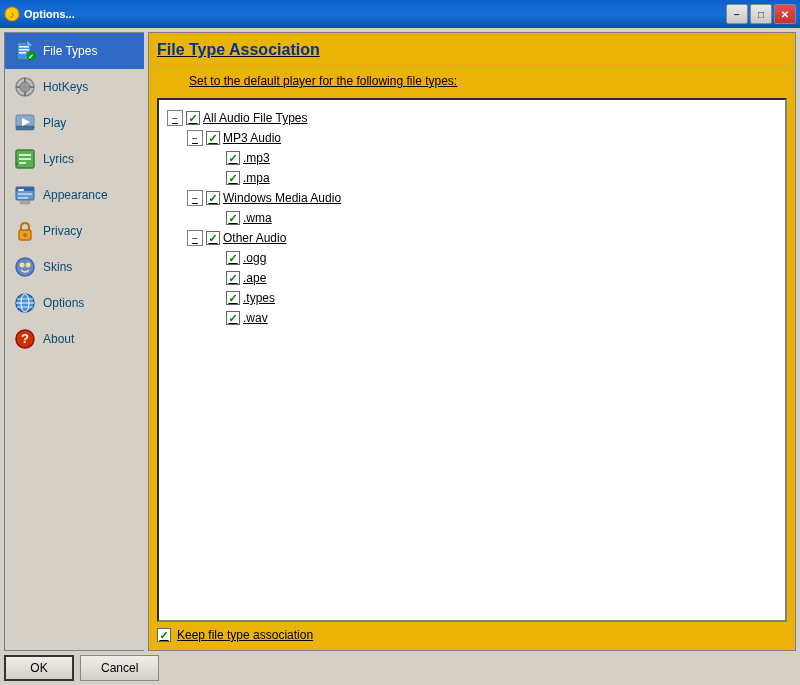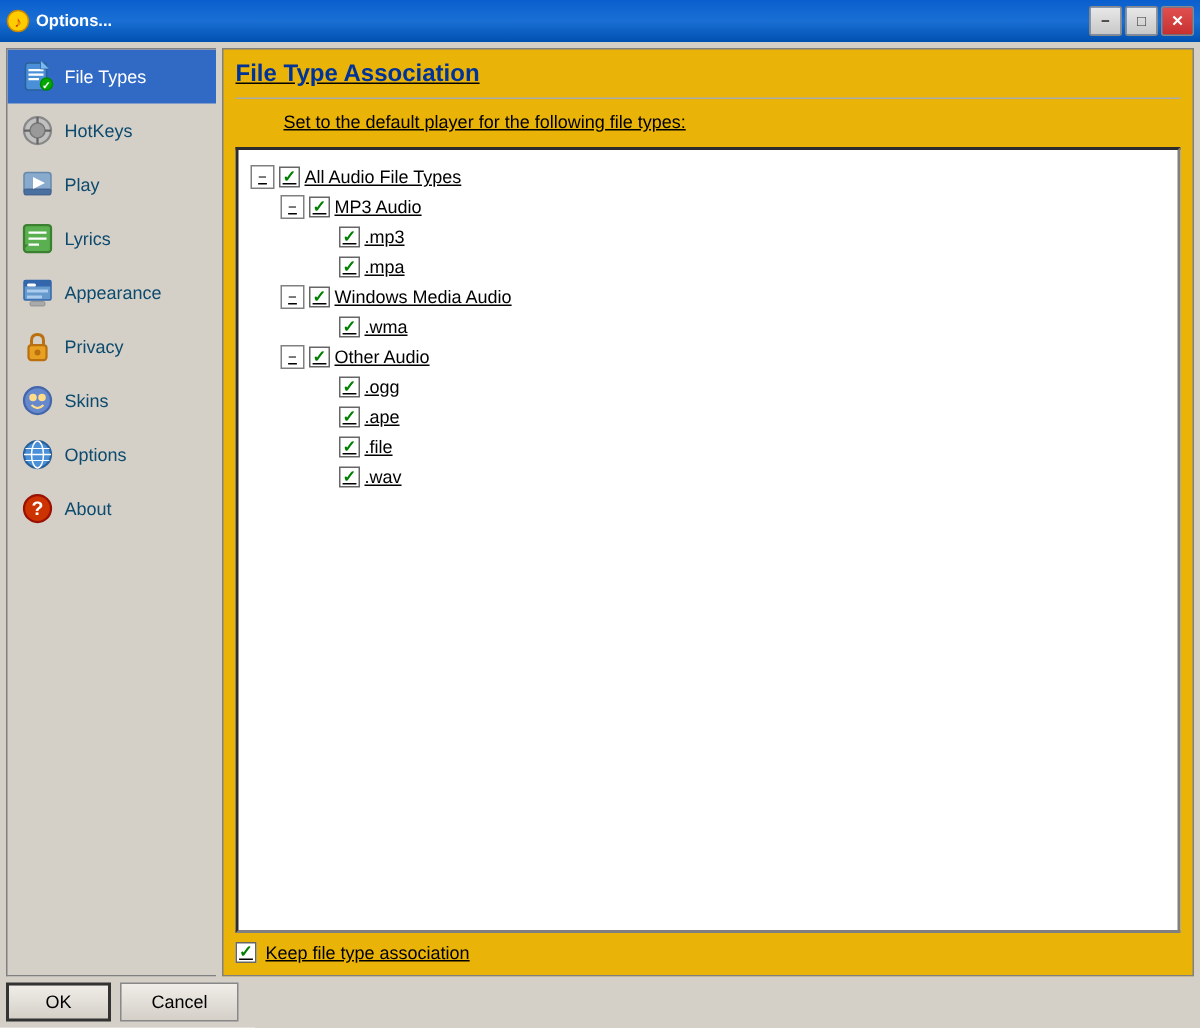--- a/index.html
+++ b/index.html
@@ -409,21 +409,21 @@
 
         <div class="tree-item indent2">
           <div class="tree-expander empty"></div>
           <div class="checkbox checked"></div>
           <span class="tree-label">.ape</span>
         </div>
 
         <div class="tree-item indent2">
           <div class="tree-expander empty"></div>
           <div class="checkbox checked"></div>
-          <span class="tree-label">.file</span>
+          <span class="tree-label">.types</span>
         </div>
 
         <div class="tree-item indent2">
           <div class="tree-expander empty"></div>
           <div class="checkbox checked"></div>
           <span class="tree-label">.wav</span>
         </div>
       </div>
 
       <div class="bottom-area">

